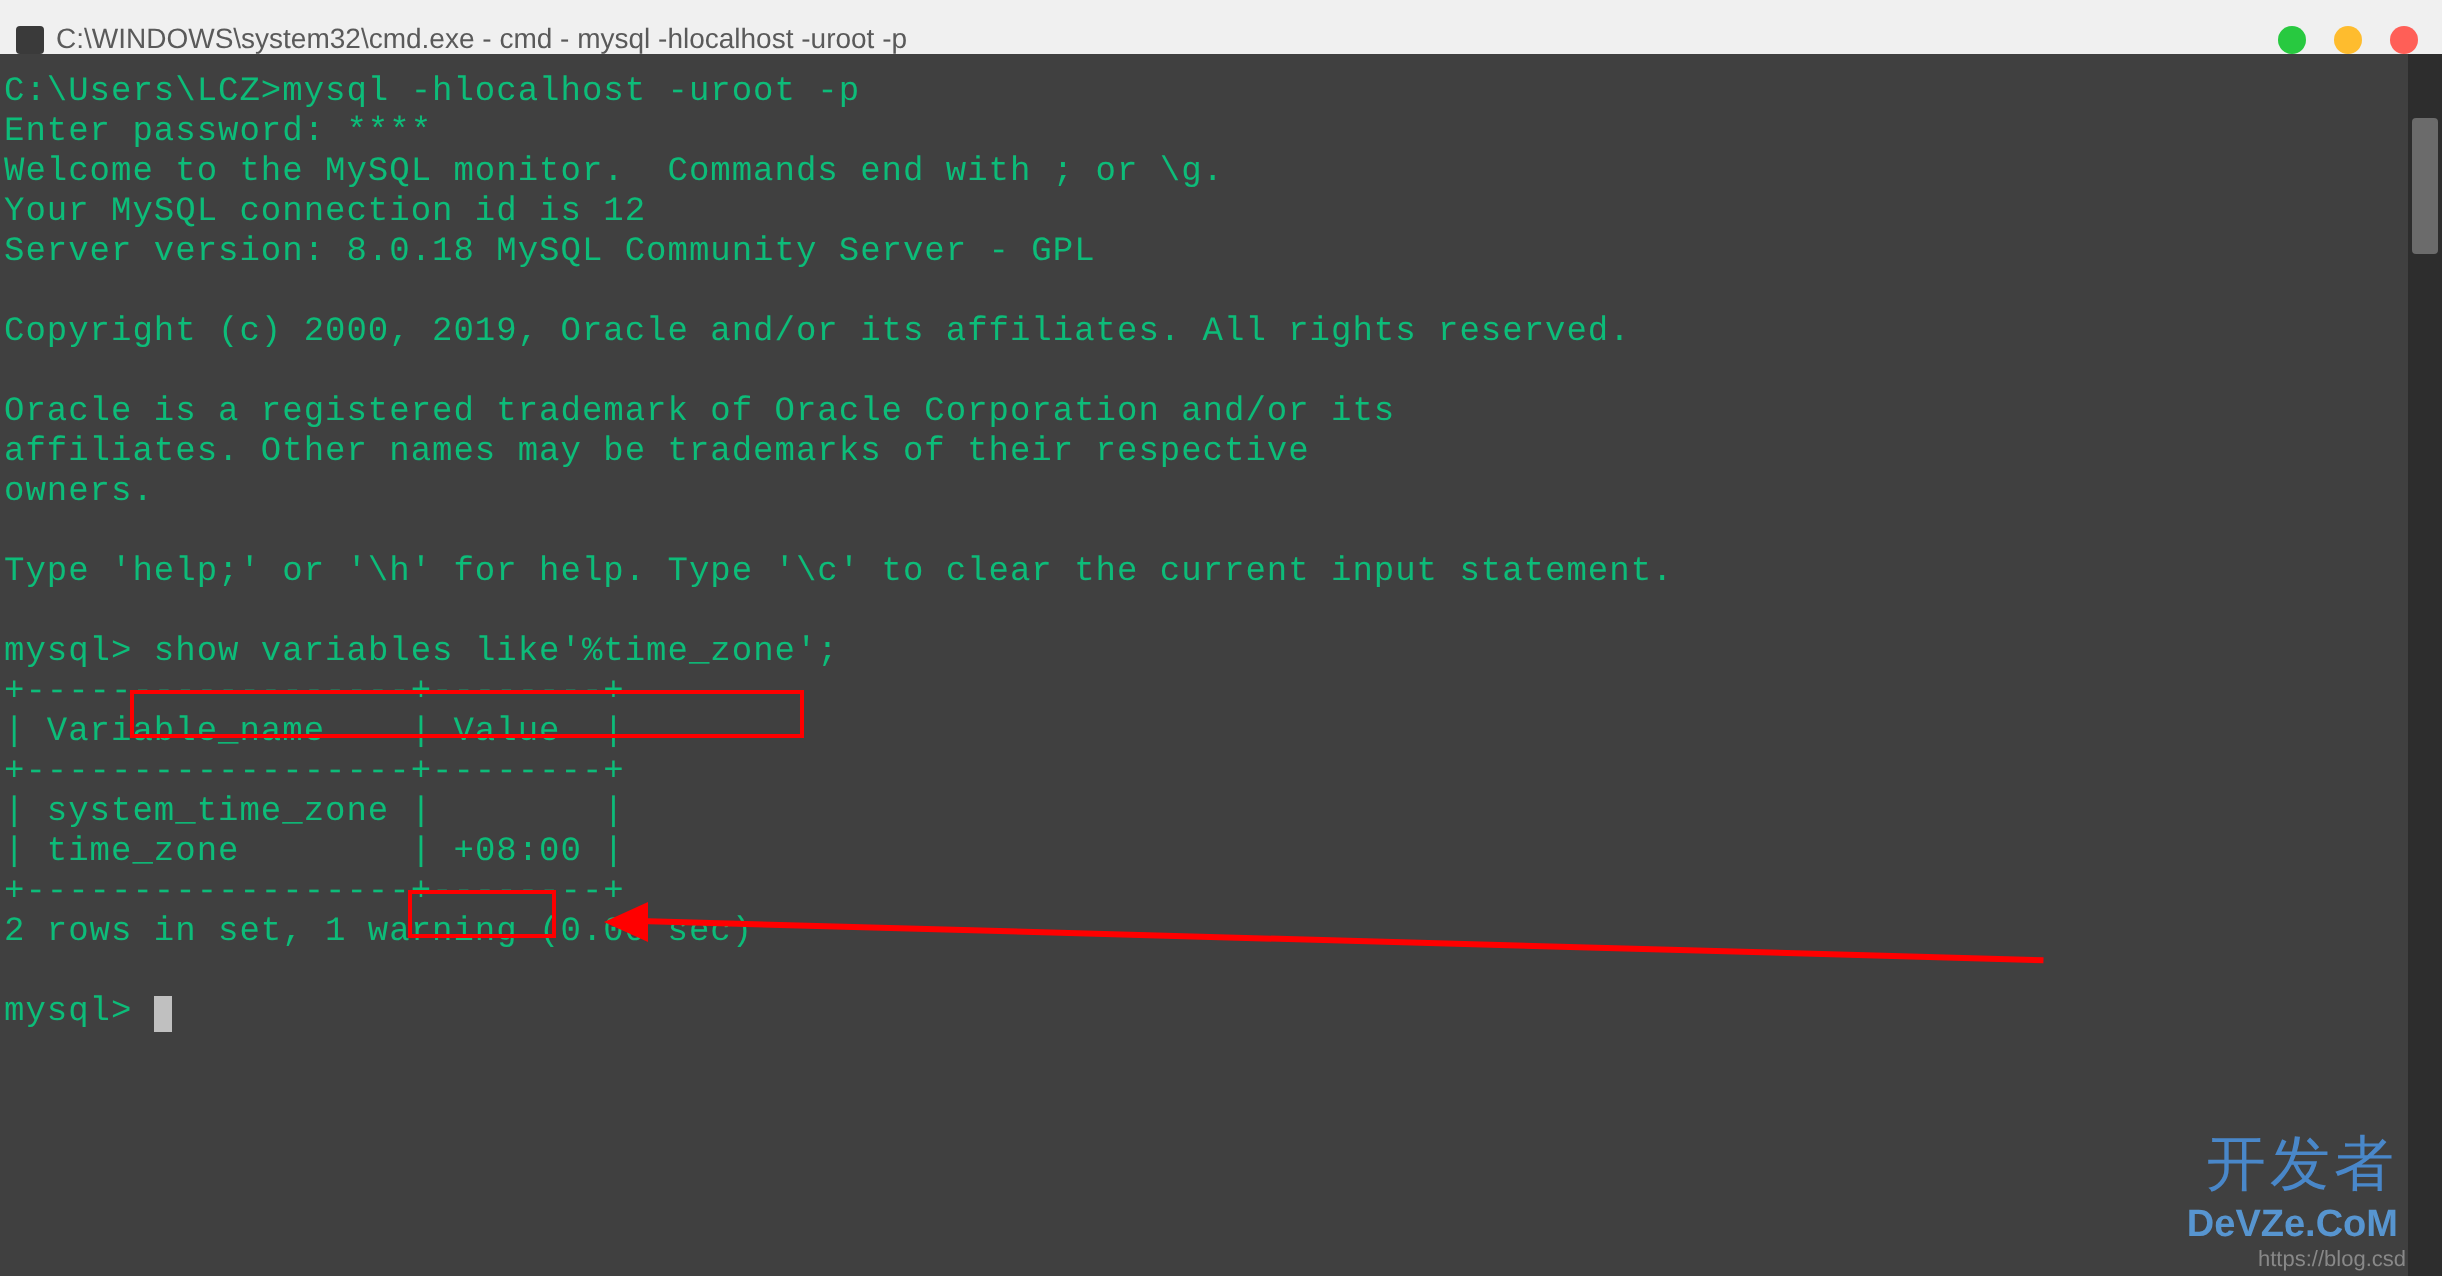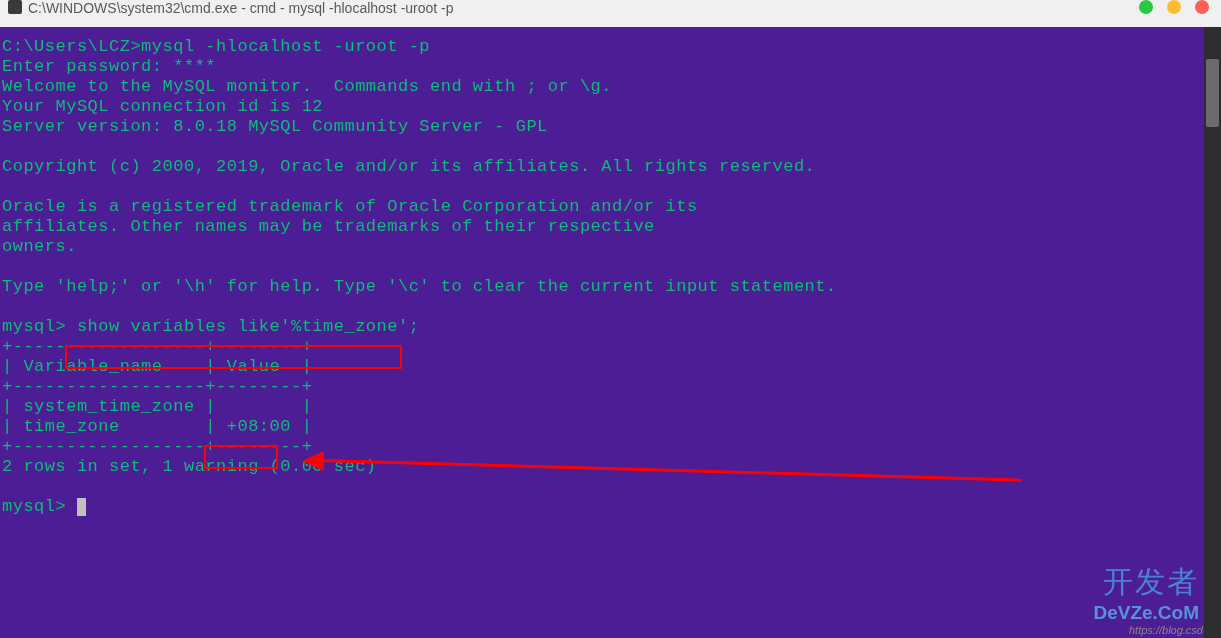--- a/index.html
+++ b/index.html
@@ -12,21 +12,21 @@
       height: 638px;
       background: #000;
       font-family: Consolas, "Courier New", monospace;
       overflow: hidden;
       position: relative;
     }
     .titlebar {
       height: 27px;
       background: #f0f0f0;
       display: flex;
-      align-items: flex-start;
+      align-items: flex-end;
       padding: 0 8px;
       position: relative;
     }
     .titlebar-icon {
       width: 14px;
       height: 14px;
       background: #3a3a3a;
       border-radius: 2px;
       margin-right: 6px;
     }
@@ -43,21 +43,21 @@
     }
     .window-btn {
       width: 14px;
       height: 14px;
       border-radius: 50%;
     }
     .btn-min { background: #28c940; }
     .btn-max { background: #febc2e; }
     .btn-close { background: #ff5f57; }
     .terminal {
-      background: #4c1d95;
+      background: #404040;
       color: #0dbc79;
       padding: 10px 2px 0 2px;
       font-size: 17px;
       line-height: 20px;
       letter-spacing: 0.5px;
       height: calc(100% - 27px);
       position: relative;
       white-space: pre;
     }
     .scrollbar {
@@ -140,21 +140,20 @@
       opacity: 0.9;
       margin-top: 12px;
     }
     .watermark-url {
       position: absolute;
       right: 18px;
       bottom: 2px;
       color: #888;
       font-size: 11px;
       font-family: Arial, sans-serif;
-      font-style: italic;
     }
     .cursor {
       display: inline-block;
       width: 9px;
       height: 18px;
       background: #c0c0c0;
       vertical-align: text-bottom;
     }
   </style>
 </head>

